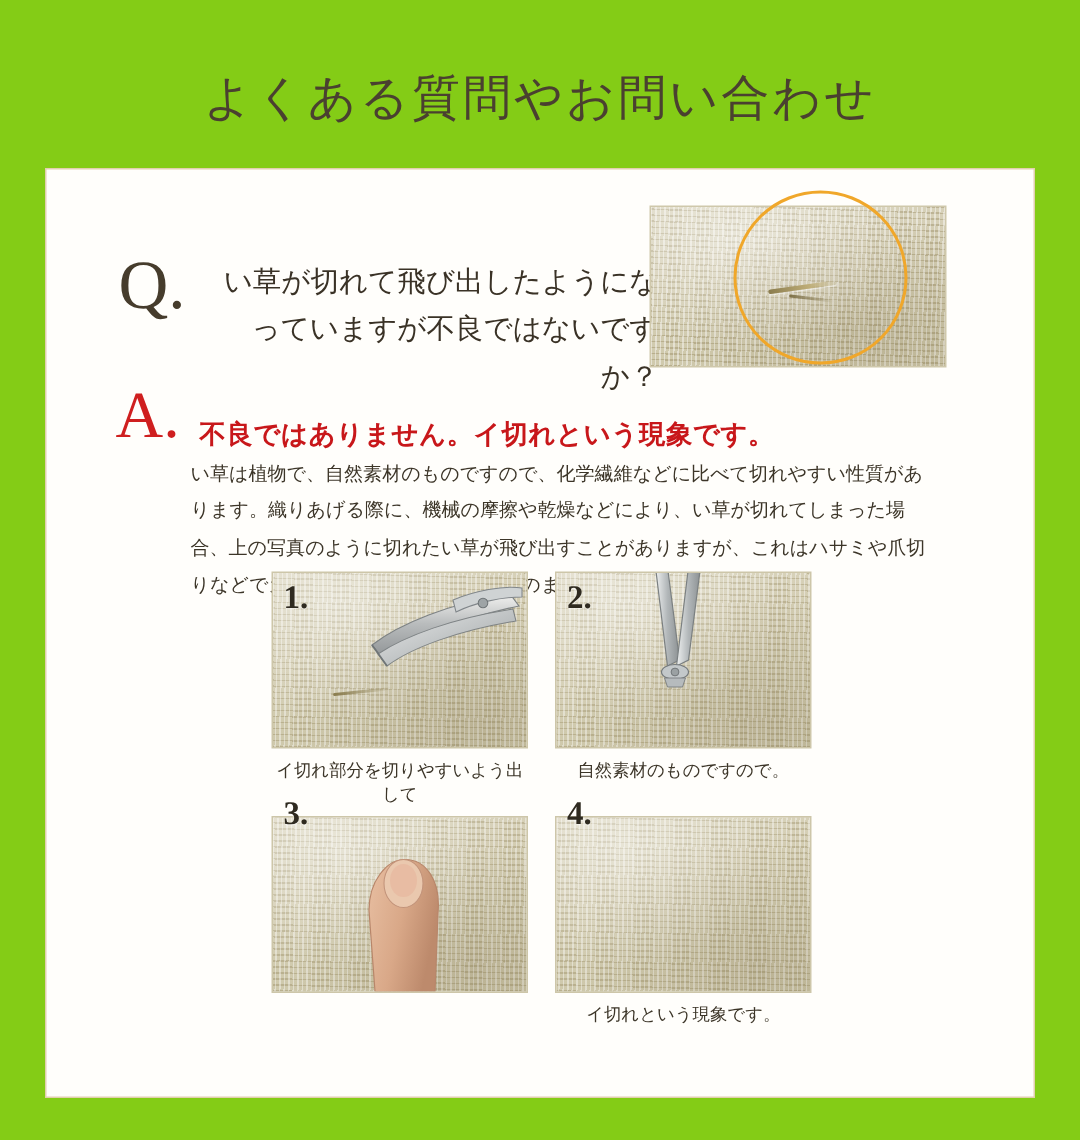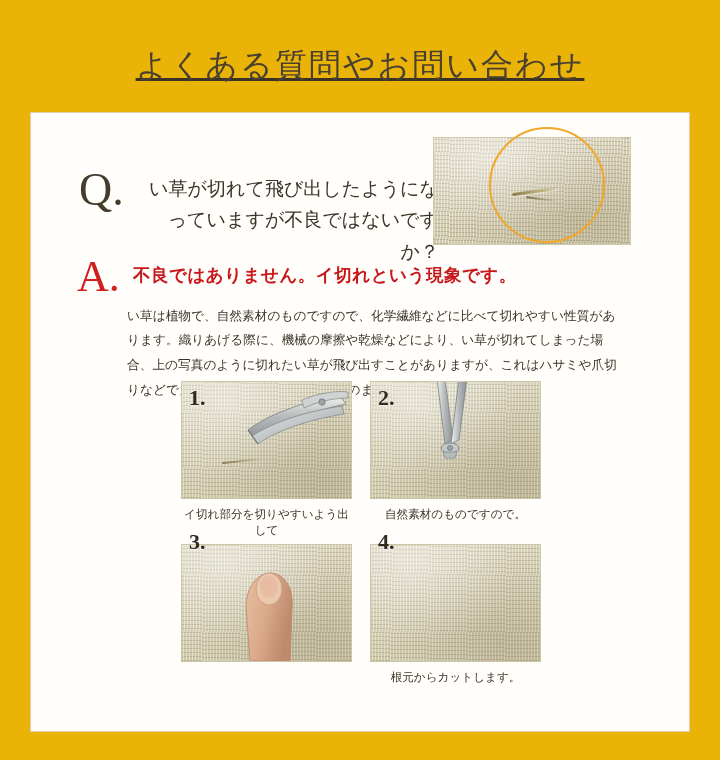--- a/index.html
+++ b/index.html
@@ -13,22 +13,21 @@
     background: #fdfcf7;
     font-family: "Liberation Sans", sans-serif;
     color: #3a3226;
     overflow: hidden;
   }
 
   .page {
     position: relative;
     width: 720px;
     height: 760px;
-    background: #eab308;
-    text-decoration: underline;
+    background: #84cc16;
   }
 
   
   .page-title {
     text-align: center;
     font-family: "Liberation Serif", serif;
     font-size: 32px;
     letter-spacing: 2px;
     color: #4a4030;
     padding-top: 44px;
@@ -132,21 +131,21 @@
     left: 46px;
     top: 0;
     font-family: "Liberation Serif", serif;
     font-size: 44px;
     line-height: 1;
     color: #cf1f1f;
   }
   .a-head {
     position: absolute;
     left: 102px;
-    top: 8px;
+    top: 22px;
     font-size: 17.5px;
     font-weight: bold;
     color: #c8171a;
     letter-spacing: 0.5px;
   }
 
   
   .body-copy {
     position: absolute;
     left: 96px;
@@ -336,21 +335,21 @@
               <ellipse cx="35" cy="32" rx="13" ry="16" fill="#eac8ae" stroke="#c2937a" stroke-width="0.7"></ellipse>
               <ellipse cx="35" cy="30" rx="9" ry="11" fill="#e7b9a0" opacity="0.8"></ellipse>
             </svg>
           </div>
         </div>
 
         <div class="step">
           <div class="step-photo">
             <div class="shade"></div>
           </div>
-          <div class="step-cap">根元からカットします。</div>
+          <div class="step-cap">イ切れという現象です。</div>
         </div>
 
       </div>
     </div>
 
     <div style="position:absolute; left:158px; top:272px;" class="step-num">1.</div>
     <div style="position:absolute; left:347px; top:272px;" class="step-num">2.</div>
     <div style="position:absolute; left:158px; top:416px;" class="step-num">3.</div>
     <div style="position:absolute; left:347px; top:416px;" class="step-num">4.</div>
 

